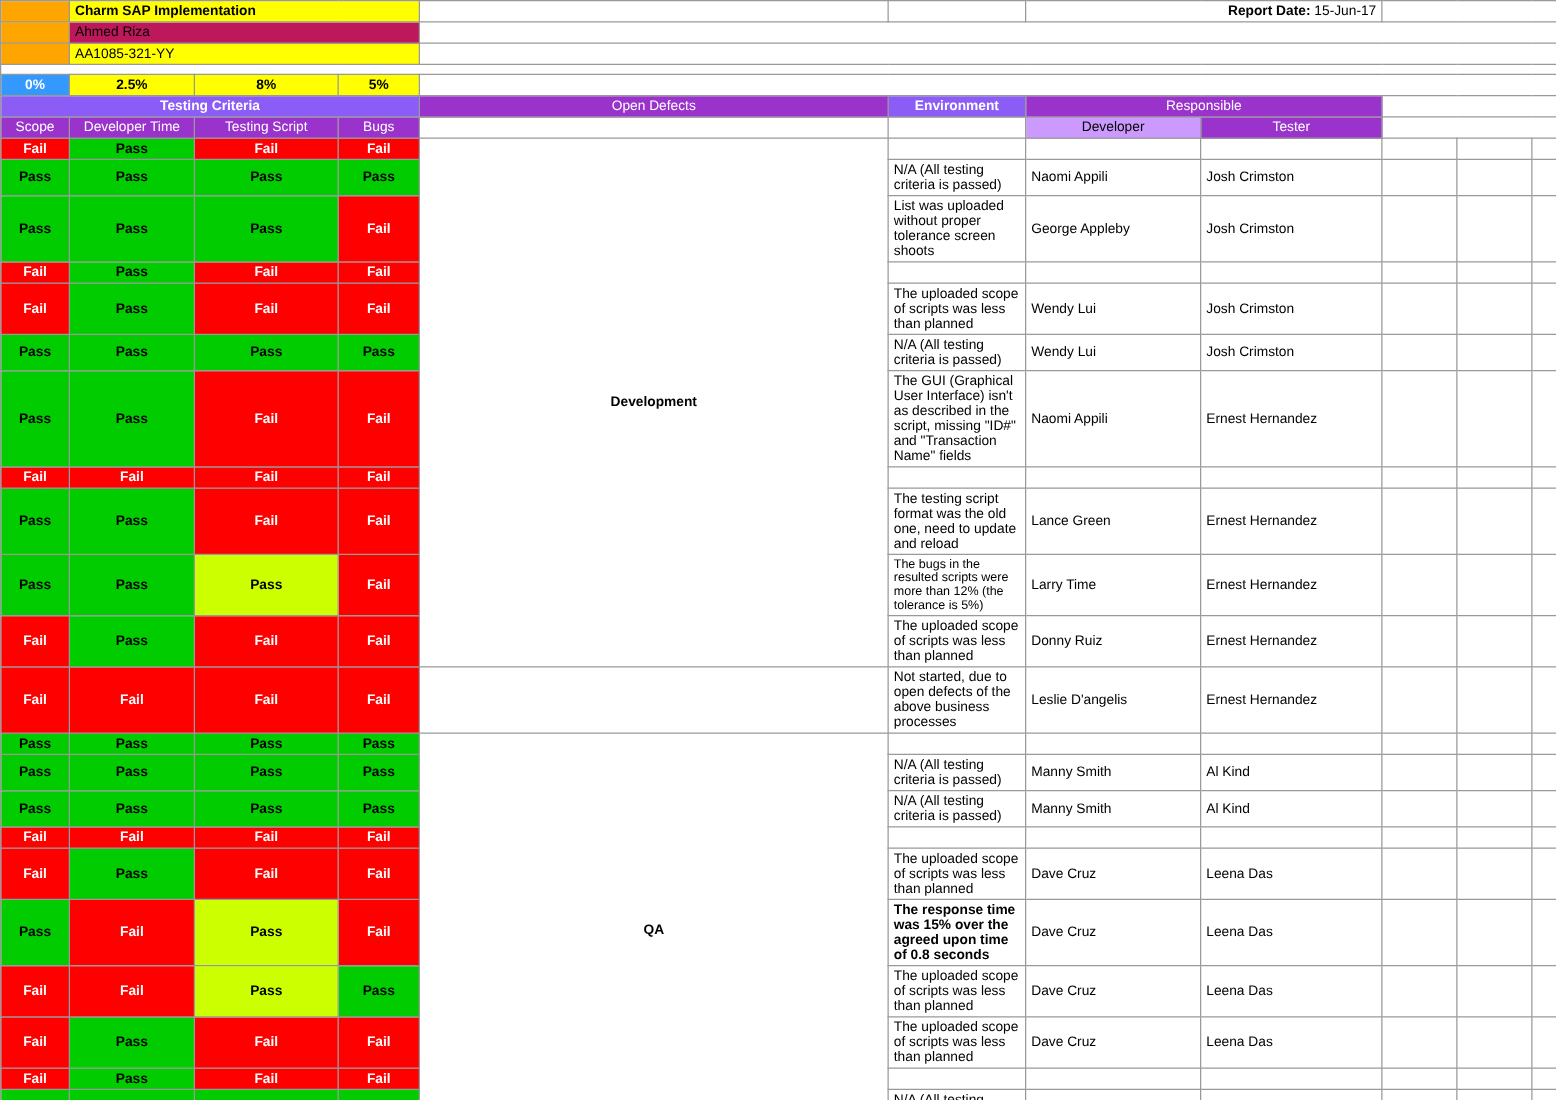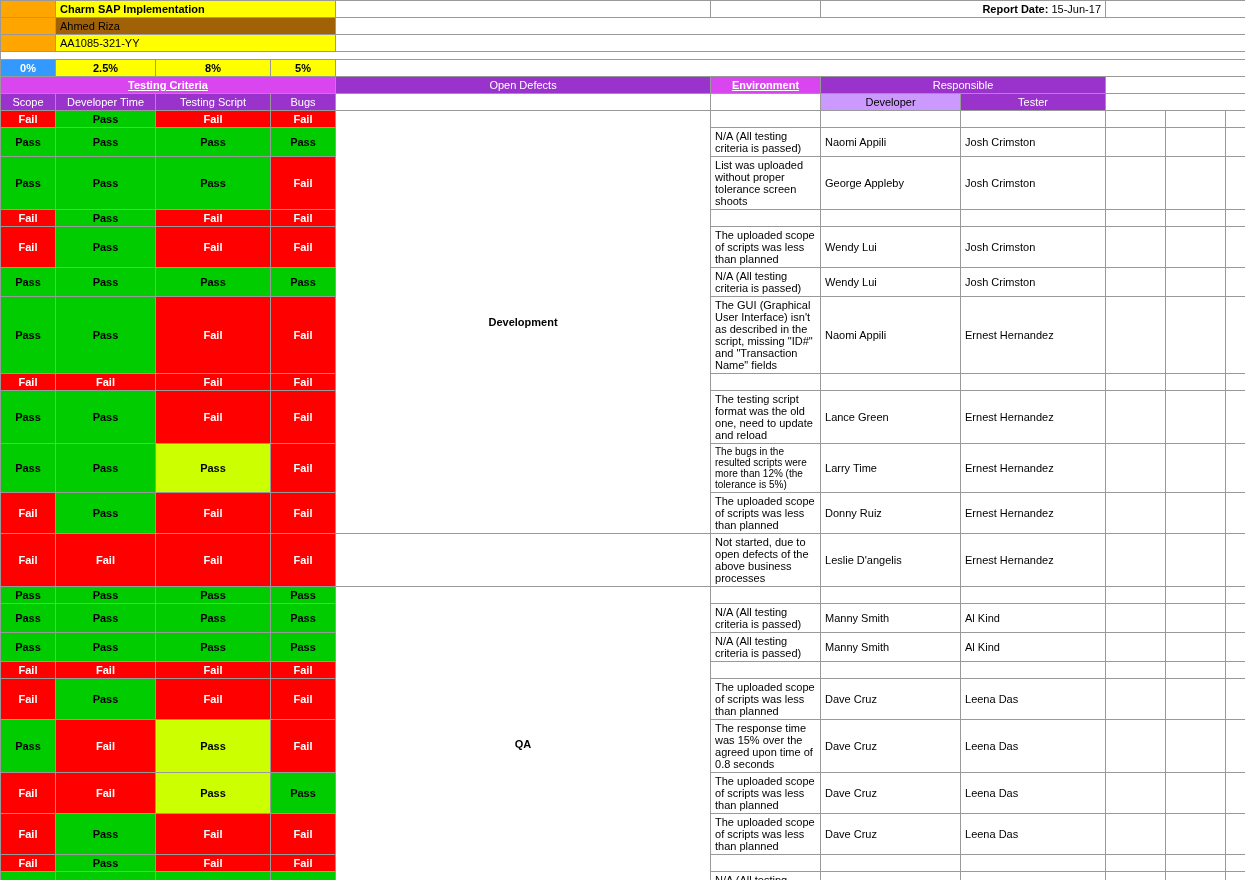--- a/index.html
+++ b/index.html
@@ -6,24 +6,24 @@
     body { font-family: Arial, sans-serif; font-size: 11px; background: #fff; }
     
     .container { width: 1245px; min-height: 880px; overflow: auto; }
     
     table { border-collapse: collapse; width: 100%; }
     td, th { border: 1px solid #999; padding: 2px 4px; vertical-align: middle; white-space: nowrap; }
     
     
     .bg-orange { background-color: #FFA500; }
     .bg-yellow { background-color: #FFFF00; }
-    .bg-blue-header { background-color: #d946ef; color: white; font-weight: bold; text-decoration: underline; }
+    .bg-blue-header { background-color: #8b5cf6; color: white; font-weight: bold; }
     .bg-purple { background-color: #9933CC; color: white; font-weight: normal; }
     .bg-light-purple { background-color: #CC99FF; }
-    .bg-gray-light { background-color: #a16207; }
+    .bg-gray-light { background-color: #be185d; }
     .bg-percent-0 { background-color: #3399FF; color: white; font-weight: bold; }
     .bg-percent-25 { background-color: #FFFF00; font-weight: bold; }
     .bg-percent-8 { background-color: #FFFF00; font-weight: bold; }
     .bg-percent-5 { background-color: #FFFF00; font-weight: bold; }
 
     .text-bold { font-weight: bold; }
     .text-center { text-align: center; }
     
     .cell-fail { background-color: #FF0000; color: white; font-weight: bold; text-align: center; }
     .cell-pass { background-color: #00CC00; color: black; font-weight: bold; text-align: center; }
@@ -329,21 +329,21 @@
           <td>Leena Das</td>
           <td></td>
           <td></td>
           <td></td>
         </tr>
         <tr>
           <td class="cell-pass">Pass</td>
           <td class="cell-fail">Fail</td>
           <td class="cell-pass-yellow">Pass</td>
           <td class="cell-fail">Fail</td>
-          <td class="open-defects-col" style="white-space: normal; font-size: 11px;">The response time was 15% over the agreed upon time of 0.8 seconds</td>
+          <td class="open-defects-col" style="white-space: normal; font-size: 11px; font-weight: bold;">The response time was 15% over the agreed upon time of 0.8 seconds</td>
           <td>Dave Cruz</td>
           <td>Leena Das</td>
           <td></td>
           <td></td>
           <td></td>
         </tr>
         <tr>
           <td class="cell-fail">Fail</td>
           <td class="cell-fail">Fail</td>
           <td class="cell-pass-yellow">Pass</td>

